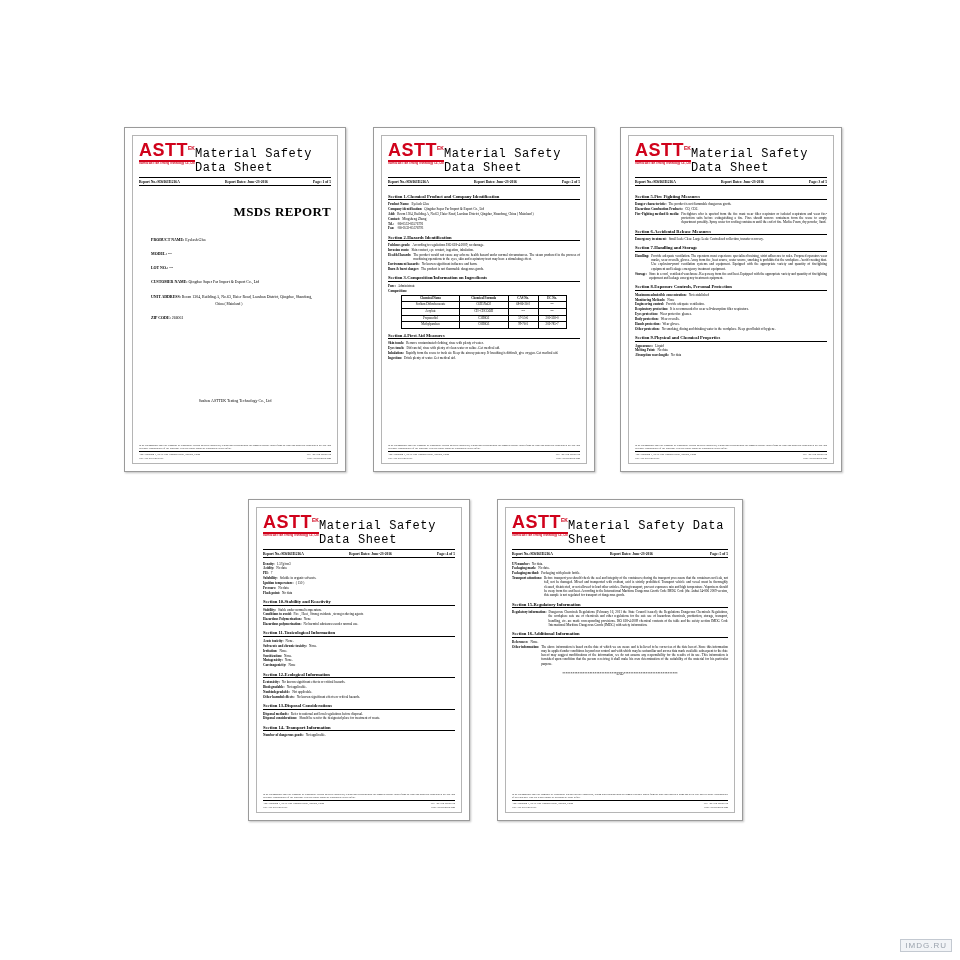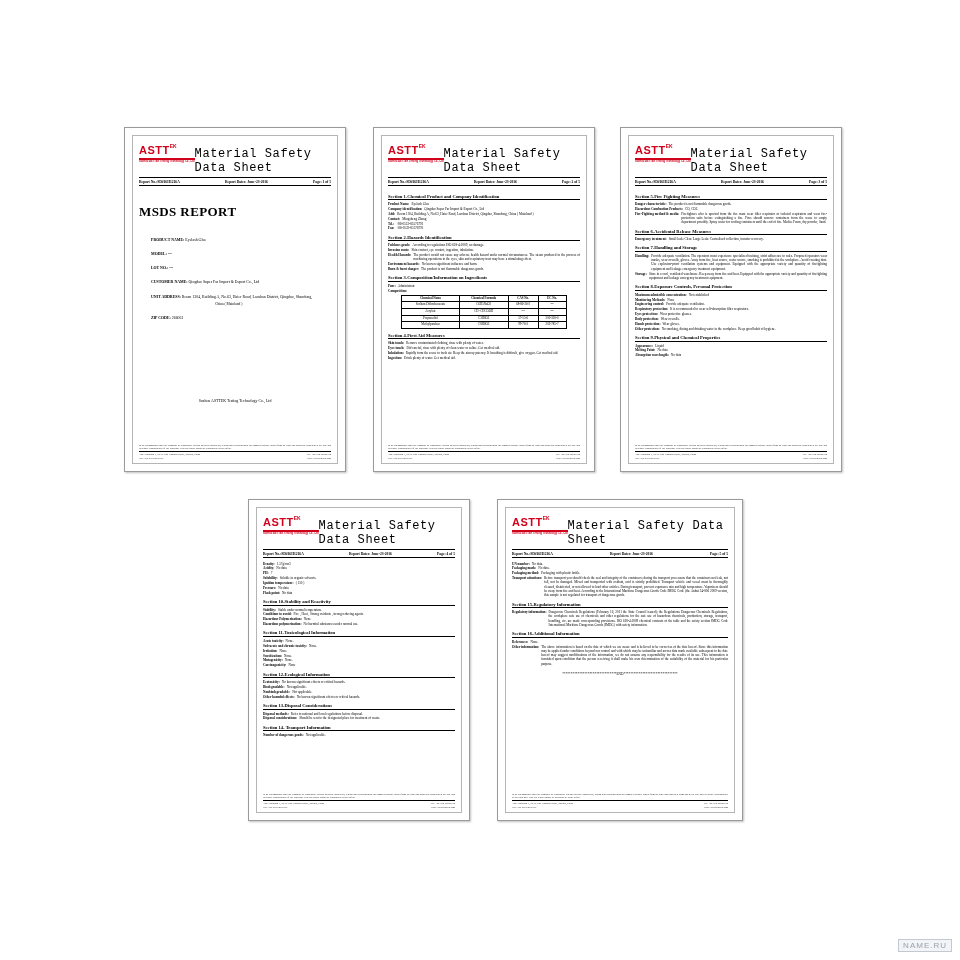--- a/index.html
+++ b/index.html
@@ -42,21 +42,21 @@
   }
   .logo {
     font-family: "Liberation Sans", sans-serif;
     color: #d0021b;
     font-weight: bold;
     letter-spacing: 0.5px;
     line-height: 1;
     position: relative;
     display: inline-block;
   }
-  .logo .big { font-size: 11px; }
+  .logo .big { font-size: 18px; }
   .logo .sub { font-size: 5px; vertical-align: super; letter-spacing: 0; }
   .logo .underbar {
     display: block;
     height: 2px;
     background: #d0021b;
     margin-top: 1px;
   }
   .logo .tagline {
     display: block;
     font-size: 2.6px;
@@ -97,21 +97,21 @@
   .kv {
     display: flex;
     font-size: 3.3px;
     line-height: 1.3;
     margin-bottom: 0.6px;
   }
   .kv .k { font-weight: bold; white-space: nowrap; margin-right: 2px; }
   .kv .v { flex: 1; text-align: justify; }
   
   .p1-title {
-    text-align: left;
+    text-align: right;
     font-size: 13px;
     font-weight: bold;
     letter-spacing: 0.4px;
     margin: 14px 0 18px 0;
   }
   .p1-field {
     font-size: 3.9px;
     margin: 0 0 9px 12px;
     line-height: 1.35;
   }
@@ -702,14 +702,14 @@
           <span class="col">Tel.: +86-512-62757912</span>
         </div>
         <div class="addr">
           <span class="col">Fax: +86-512-62799167</span>
           <span class="col">Http: //www.asttek.com</span>
         </div>
       </div>
     </div>
   </div>
 
-  <div class="wm">NAME.RU</div>
+  <div class="wm">IMDG.RU</div>
 </div>
 
 </body></html>

